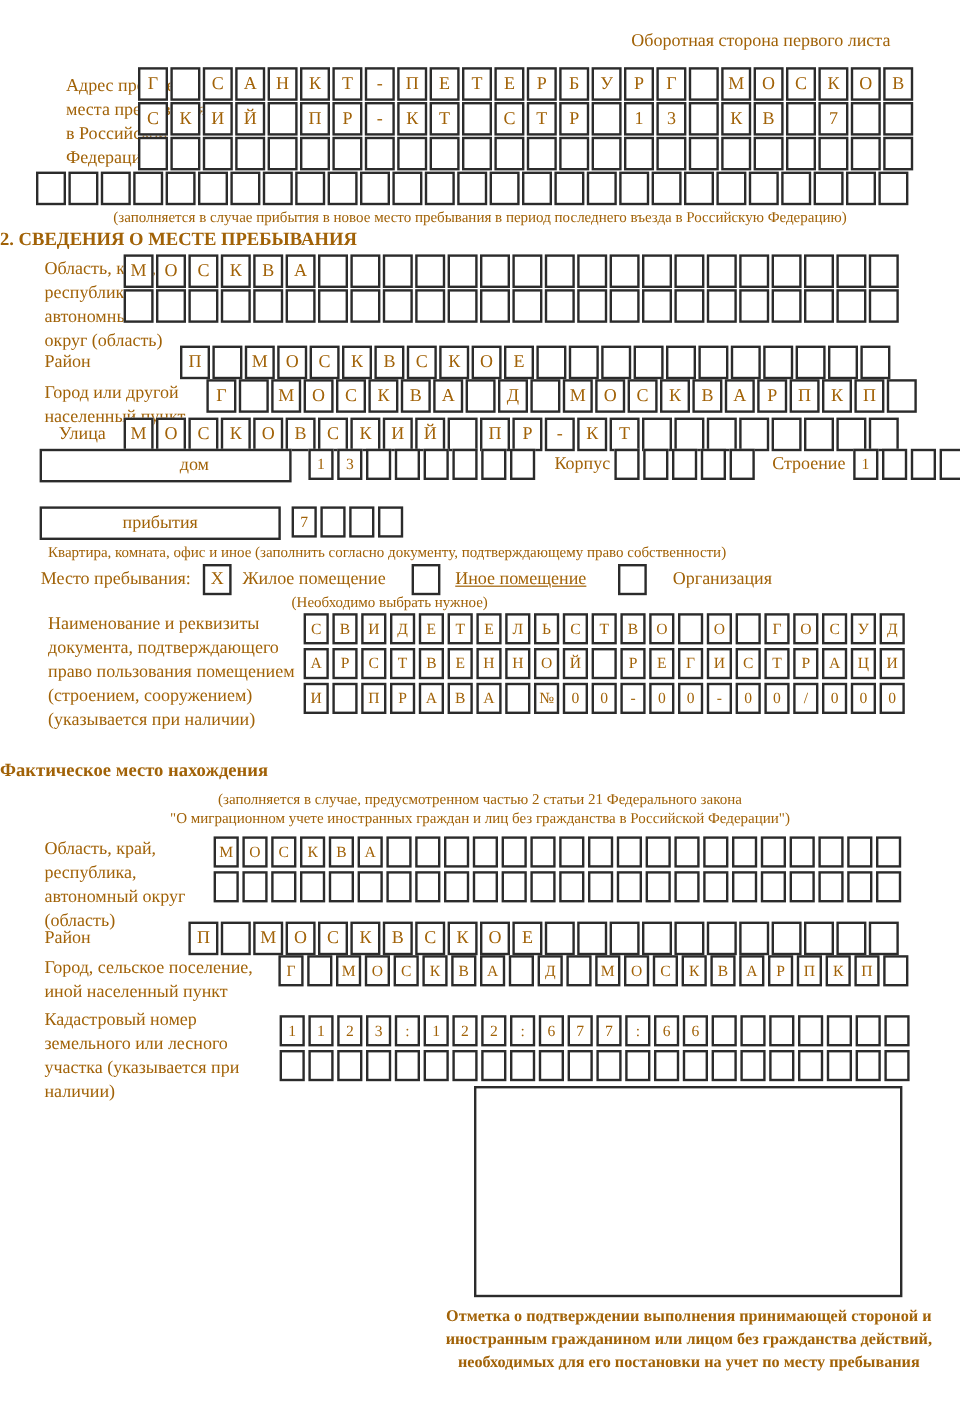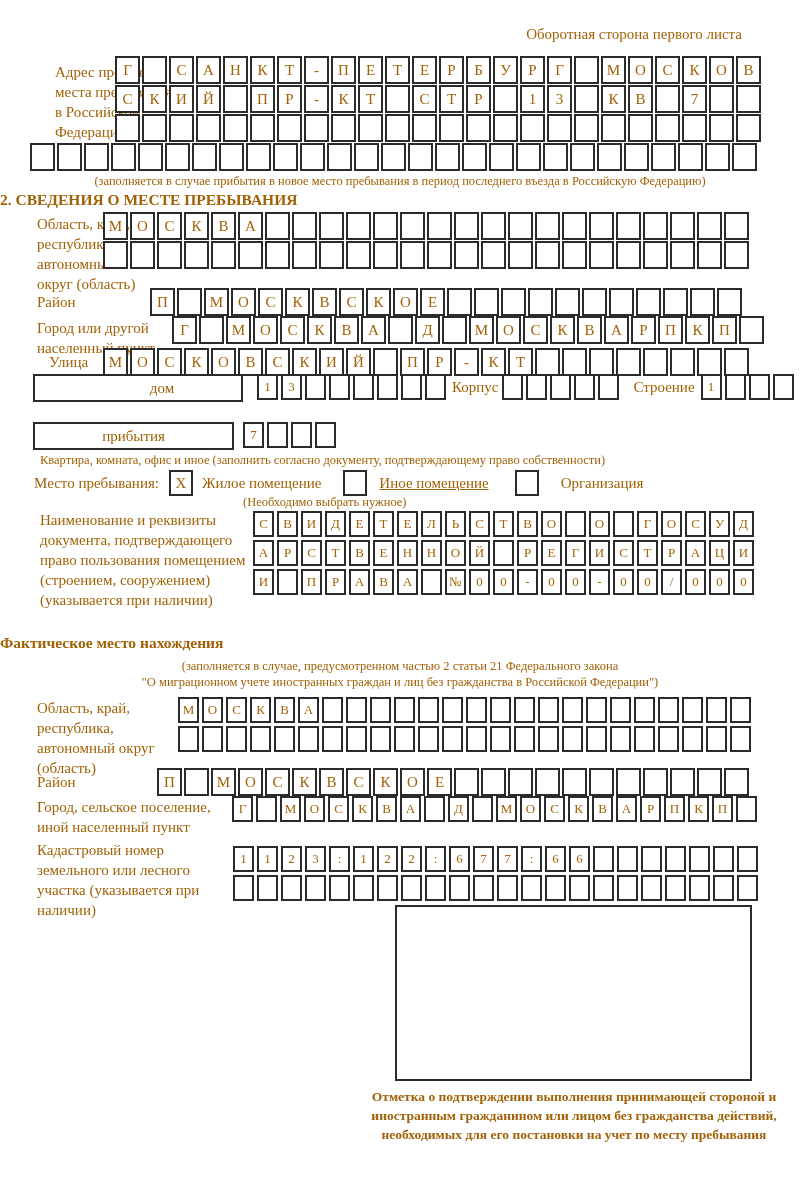--- a/index.html
+++ b/index.html
@@ -298,21 +298,21 @@
     <div class="cellrow sm" style="margin-left:14px;">
         <span class="cell">1</span>
         <span class="cell">3</span>
         <span class="cell"></span>
         <span class="cell"></span>
         <span class="cell"></span>
         <span class="cell"></span>
         <span class="cell"></span>
         <span class="cell"></span>
       </div>
-    <div class="inline-lbl" style="margin-left:6px;">Корпус</div>
+    <div class="inline-lbl" style="margin-left:16px;">Корпус</div>
     <div class="cellrow sm" style="margin-left:4px;">
         <span class="cell"></span>
         <span class="cell"></span>
         <span class="cell"></span>
         <span class="cell"></span>
         <span class="cell"></span>
       </div>
     <div class="inline-lbl" style="margin-left:14px;">Строение</div>
     <div class="cellrow sm" style="margin-left:6px;">
         <span class="cell">1</span>

